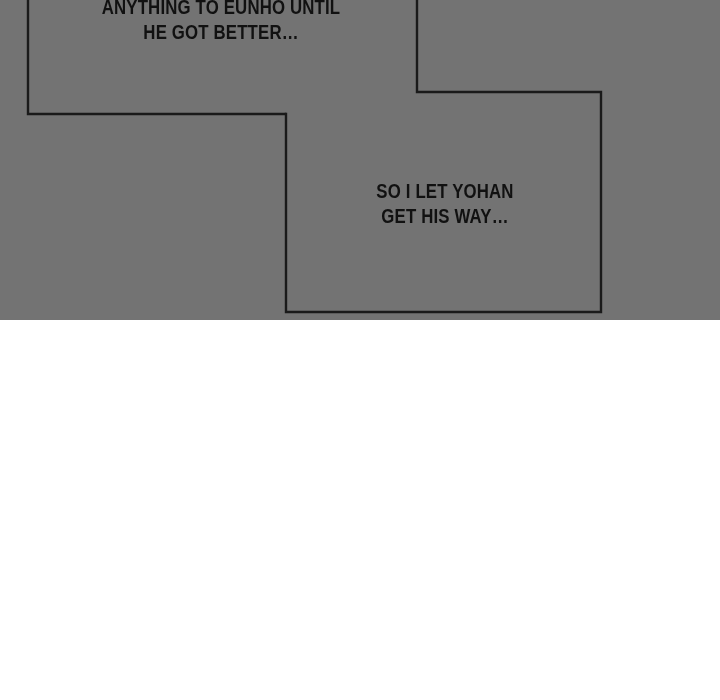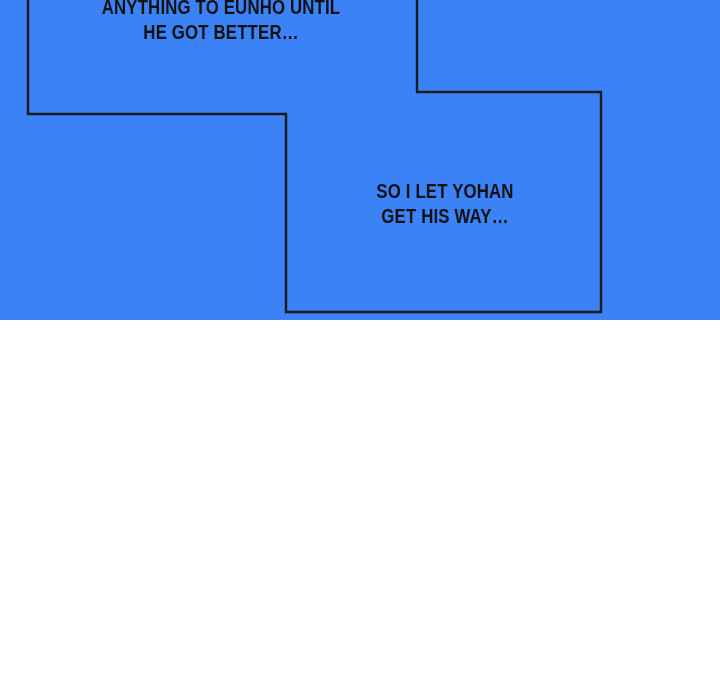--- a/index.html
+++ b/index.html
@@ -5,21 +5,21 @@
 <style>
   html, body {
     margin: 0;
     padding: 0;
     background: #ffffff;
   }
   #page {
     position: relative;
     width: 720px;
     height: 700px;
-    background: #3b82f6;
+    background: #737373;
     overflow: hidden;
     font-family: "Liberation Sans", "DejaVu Sans", sans-serif;
   }
 
   
   .panel-art {
     position: absolute;
     left: 0;
     top: 0;
     width: 720px;

